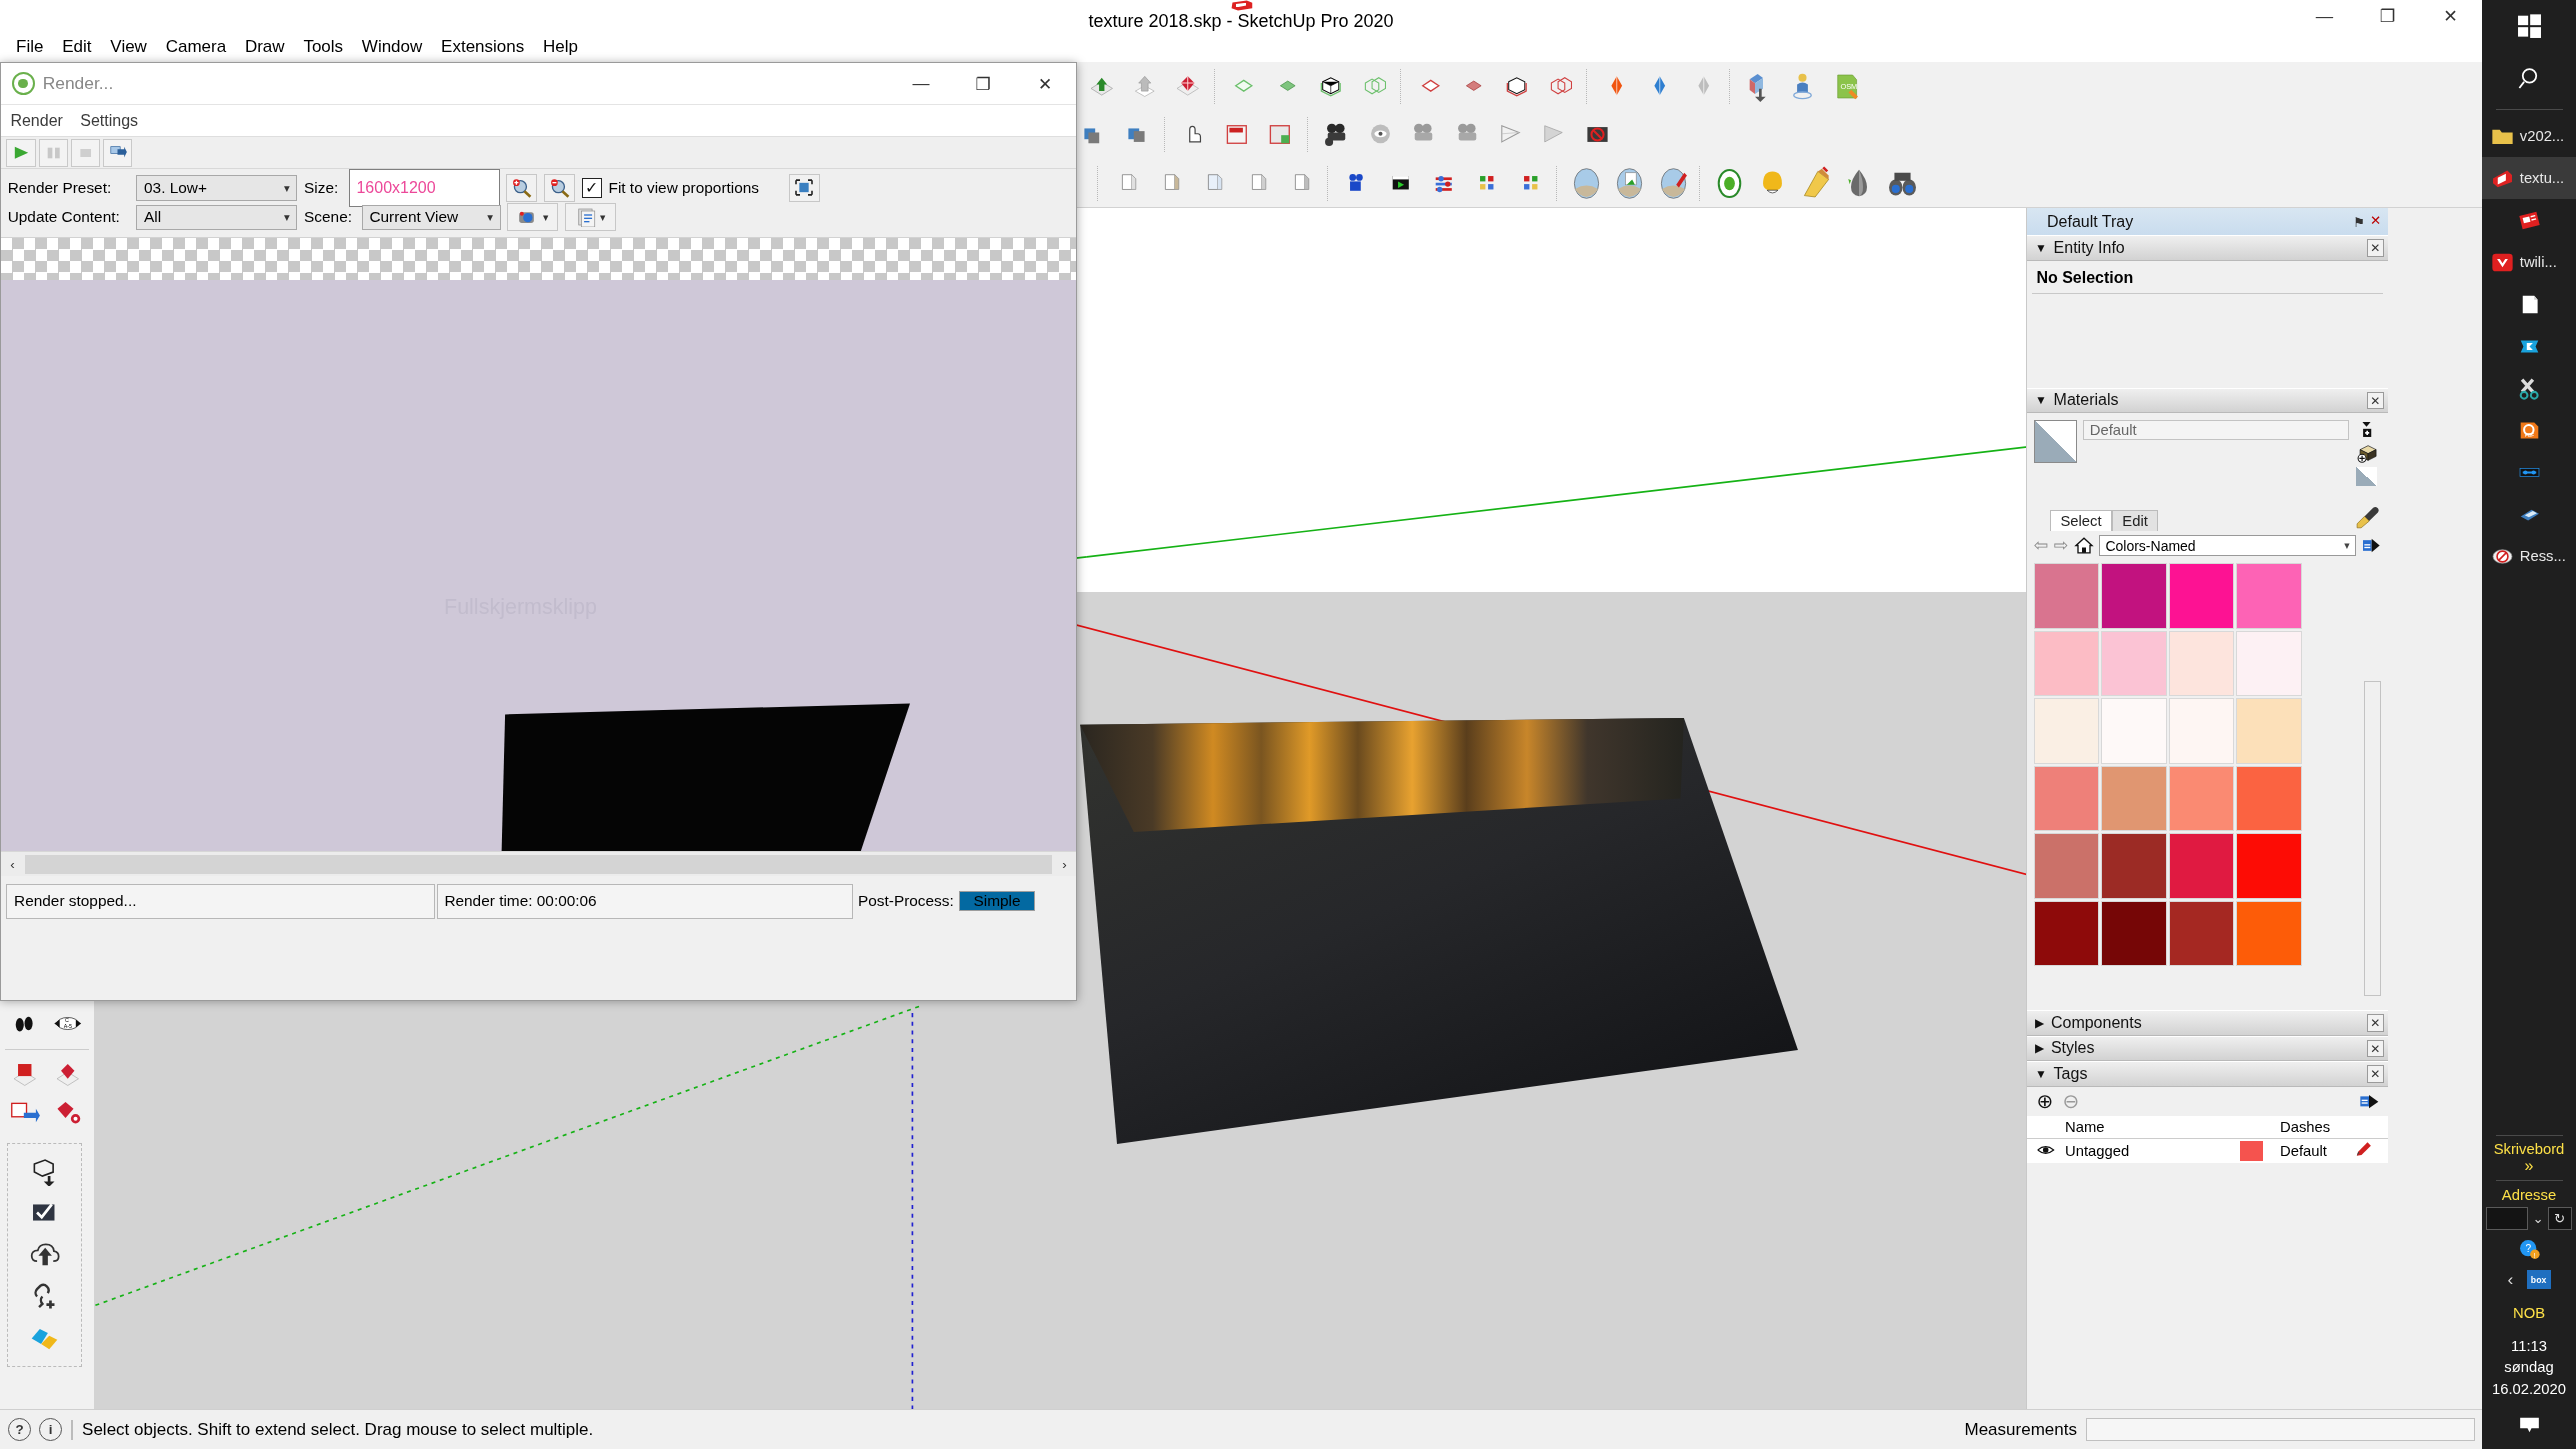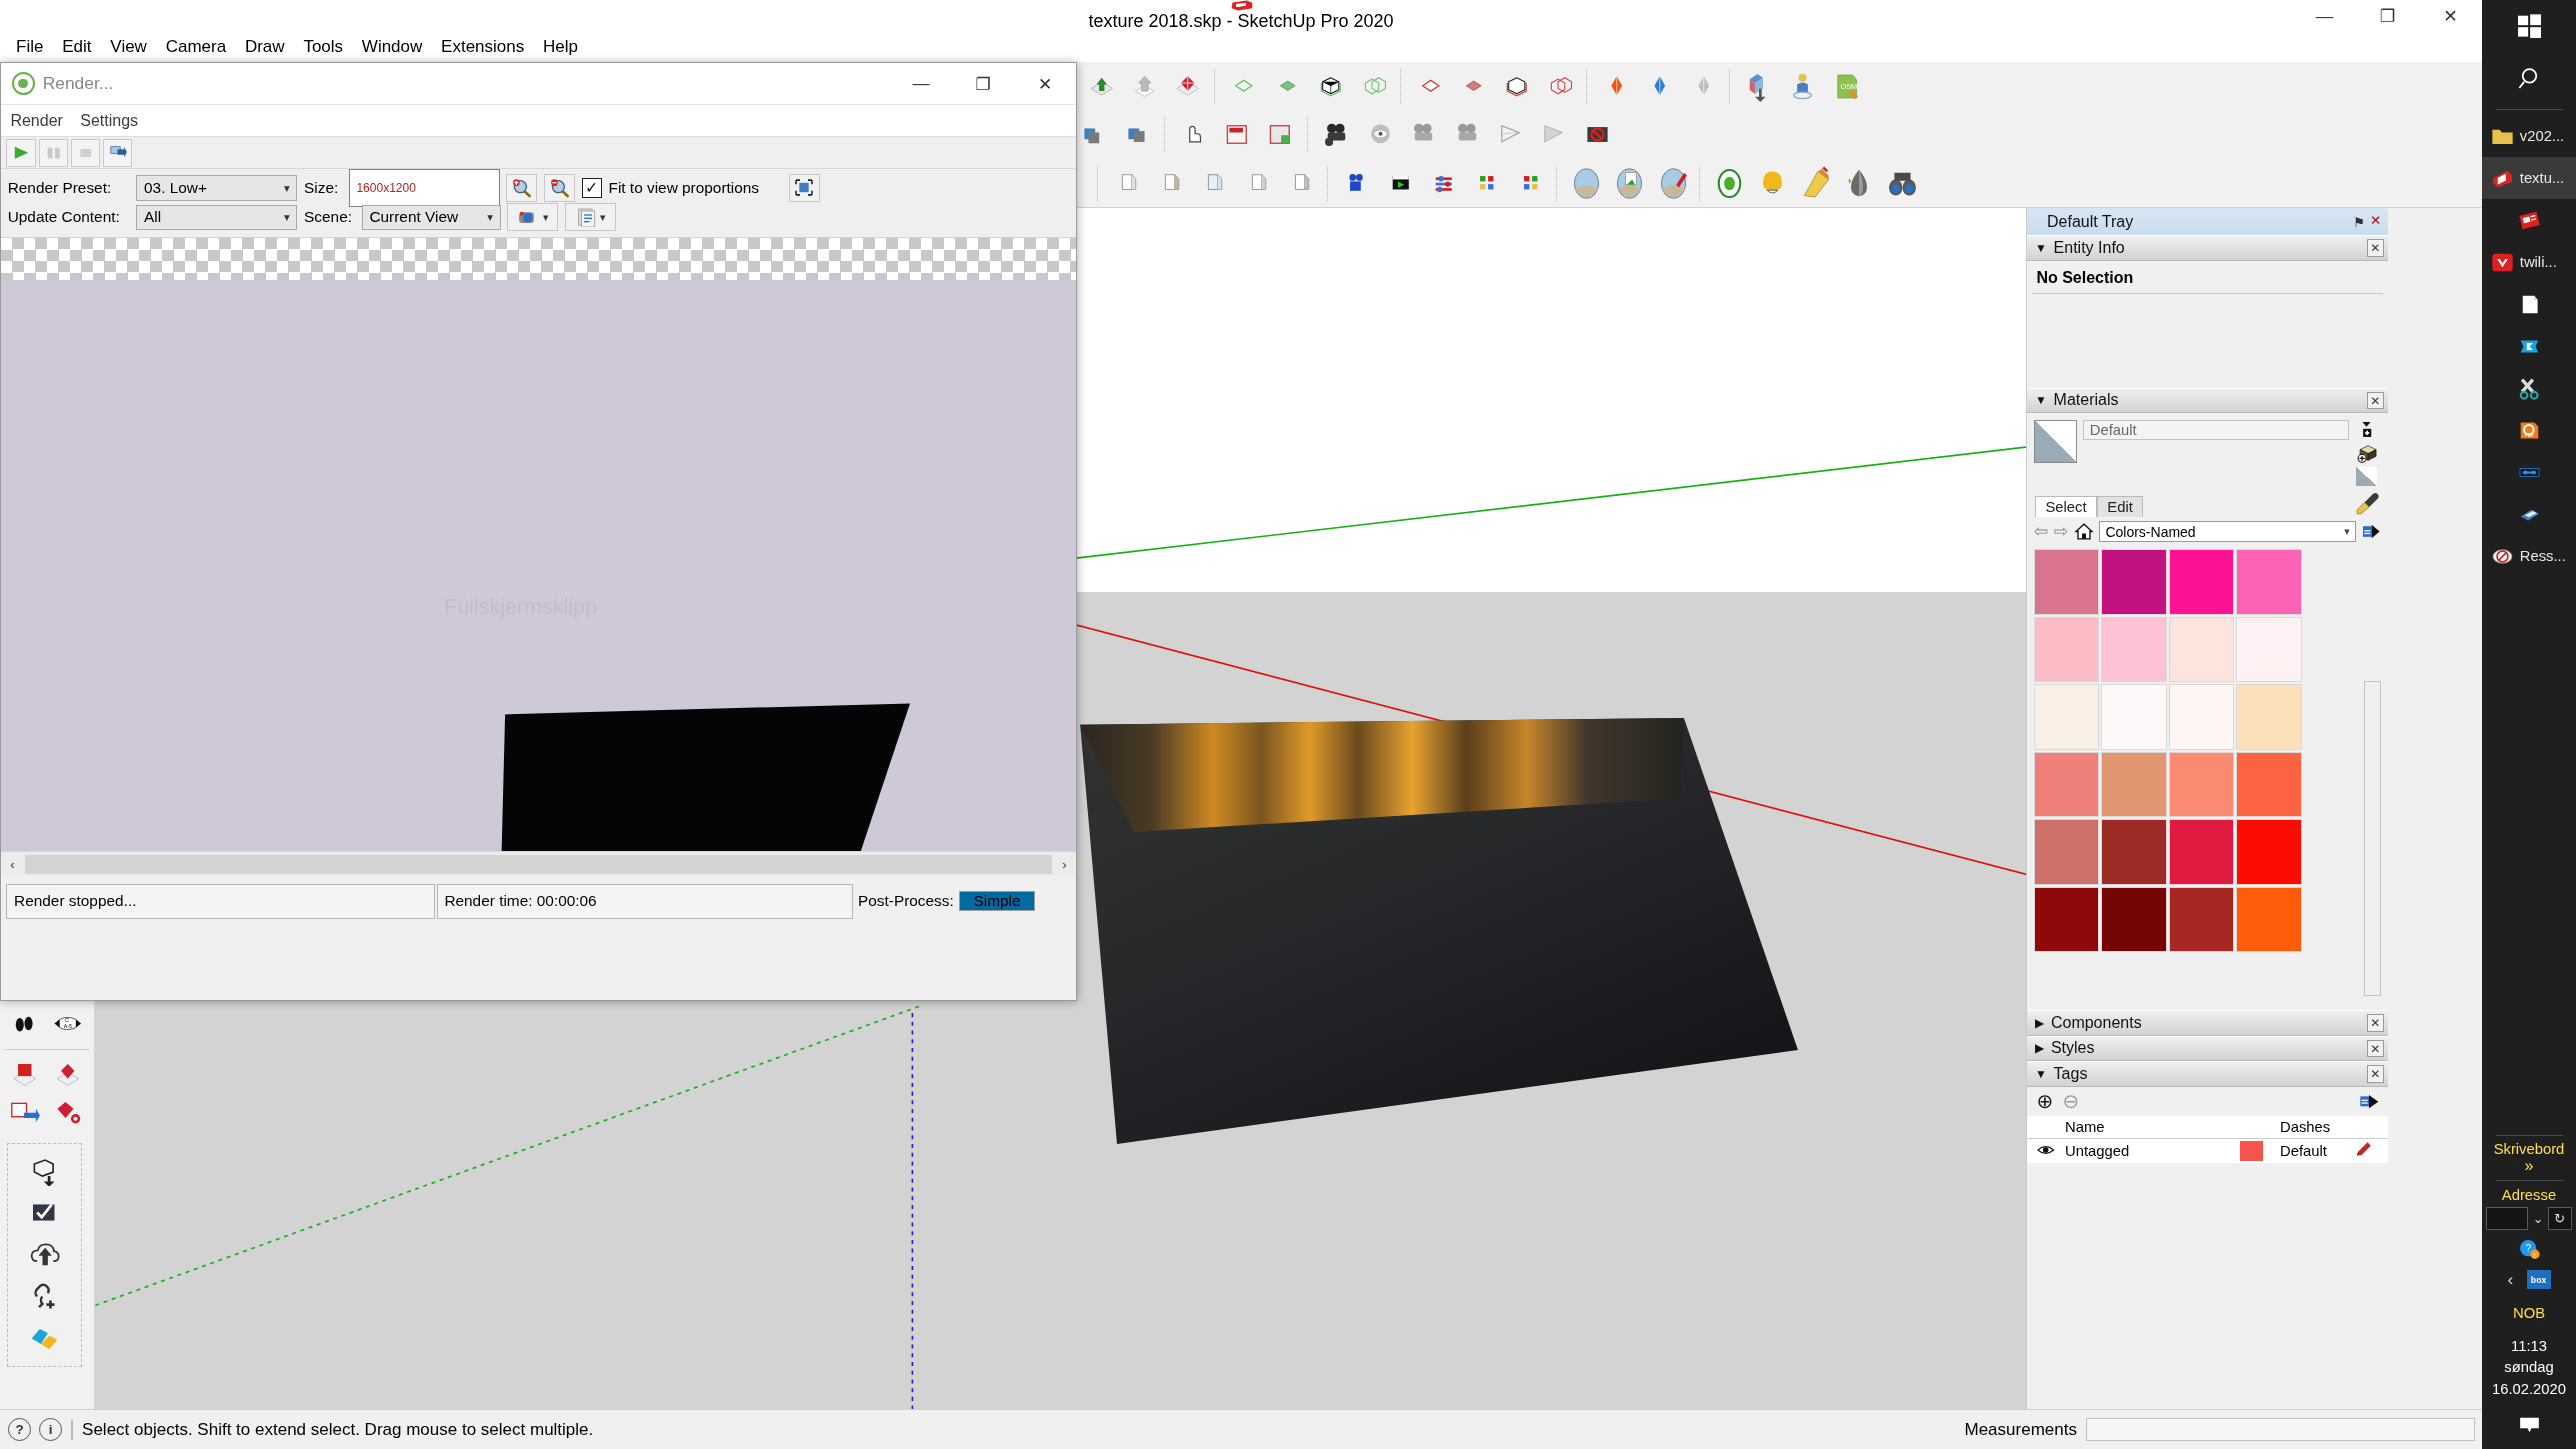--- a/index.html
+++ b/index.html
@@ -82,21 +82,21 @@
   .panel-body { background:#f0f0f0; }
   .no-selection { font-size:16px; font-weight:bold; color:#000; padding:8px 9.4px 6.7px 9.4px; }
   .hr-thin { height:0.7px; background:#c8c8c8; margin:0 5.4px; }
 
   .mat-row { display:flex; padding:6.7px 6.7px 2.7px 6.7px; }
   .mat-thumb { width:43px; height:43px; border:0.7px solid #8a8a8a; background:linear-gradient(to bottom left,#fff 50%, #9aabb8 50%); }
   .mat-name { flex:1; margin-left:6.7px; height:20px; background:#f4f4f4; border:0.7px solid #c3c3c3;
       font-size:14.8px; color:#666; padding-left:5.4px; display:flex; align-items:center; }
   .mat-side { width:29.5px; display:flex; flex-direction:column; align-items:center; gap:4px; margin-left:2.7px; }
 
-  .mat-tabs { display:flex; align-items:flex-end; height:21.5px; margin-top:7px; padding-left:8px; position:relative;}
+  .mat-tabs { display:flex; align-items:flex-end; height:21.5px; margin-top:21px; padding-left:23px; position:relative;}
   .mat-tab { font-size:14.8px; padding:2px 9.4px; border:0.7px solid #bbb; border-bottom:none; background:#e2e2e2; color:#222;}
   .mat-tab.active { background:#fff; }
   .eyedrop { position:absolute; right:8px; bottom:0; }
   .mat-nav { display:flex; align-items:center; gap:5.4px; padding:4px 6.7px; background:#f0f0f0; }
   .mat-select { flex:1; height:21.5px; background:#fff; border:0.7px solid #999; font-size:14px; color:#000;
       display:flex; align-items:center; padding-left:5.4px; position:relative;}
   .mat-select .cv { position:absolute; right:5.4px; font-size:10.7px; color:#444; }
   .swatch-grid { margin:2.7px 6.7px 0 6.7px; width:268px; display:grid; grid-template-columns:repeat(4,1fr); gap:2px; }
   .swatch { width:100%; aspect-ratio:1/1; border:0.7px solid #d8d8d8; }
   .swatch-scroll { position:absolute; right:6.7px; width:17.4px; background:#f0f0f0; border:0.7px solid #c3c3c3; }
@@ -121,21 +121,21 @@
   .rdlg-toolbar { height:32px; background:#efefef; display:flex; align-items:center; padding-left:5.4px; gap:2.7px;
       border-bottom:0.7px solid #d8d8d8; }
   .rtb-btn { width:29.5px; height:28px; border:0.7px solid #c9c9c9; background:#f3f3f3; display:flex; align-items:center; justify-content:center;}
 
   .rdlg-opts { background:#efefef; padding:4px 0 5.4px 0; border-bottom:0.7px solid #d2d2d2; }
   .opt-row { display:flex; align-items:center; height:29.5px; padding-left:6.7px; gap:6.7px;}
   .opt-lbl { font-size:15.4px; color:#000; }
   .opt-sel { height:25.5px; background:#e6e6e6; border:0.7px solid #a8a8a8; font-size:15.4px; color:#000;
       display:flex; align-items:center; padding-left:6.7px; position:relative; }
   .opt-sel .cv { position:absolute; right:6.7px; font-size:11.4px; color:#333; }
-  .opt-inp { height:38px; background:#fff; border:0.7px solid #7f7f7f; font-size:12px; color:#b91c1c;
+  .opt-inp { height:38px; background:#fff; border:0.7px solid #7f7f7f; font-size:16px; color:#ec4899;
       display:flex; align-items:center; padding-left:6.7px; }
   .chk { width:20px; height:20px; border:1.3px solid #222; background:#fff; display:flex; align-items:center; justify-content:center;
       font-size:16px; color:#111; }
   .icobtn { width:31px; height:28px; border:0.7px solid #c7c7c7; background:#f1f1f1; display:flex; align-items:center; justify-content:center;}
 
   .rpreview { position:relative; height:688px; background:
       repeating-conic-gradient(#c8c8c8 0% 25%, #ffffff 0% 50%) 0 0 / 23px 23px; overflow:hidden;}
   .rcanvas { position:absolute; left:0; top:42px; width:100%; height:604px; background:#cfc8d8; }
   .rwatermark { position:absolute; left:443px; top:315px; font-size:21.5px; color:#c2bccd; }
   .rplane { position:absolute; left:500px; top:423px; width:409px; height:221px; background:#050505;

